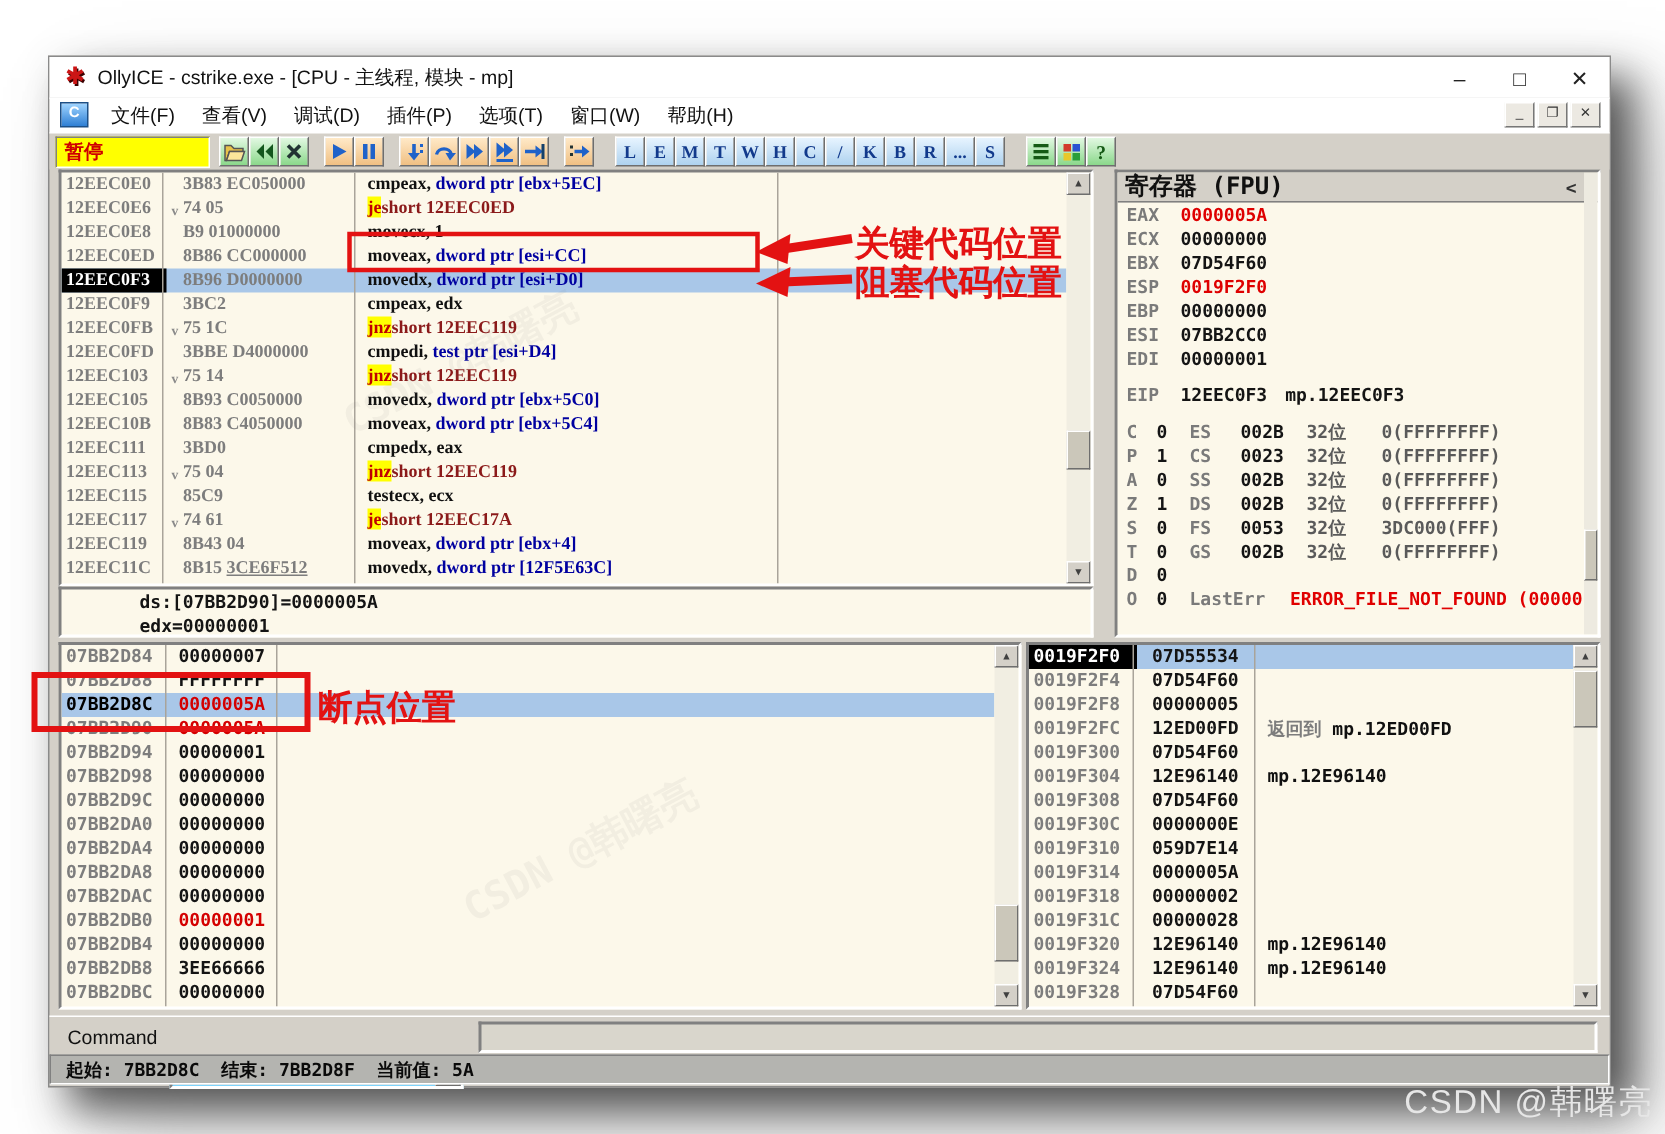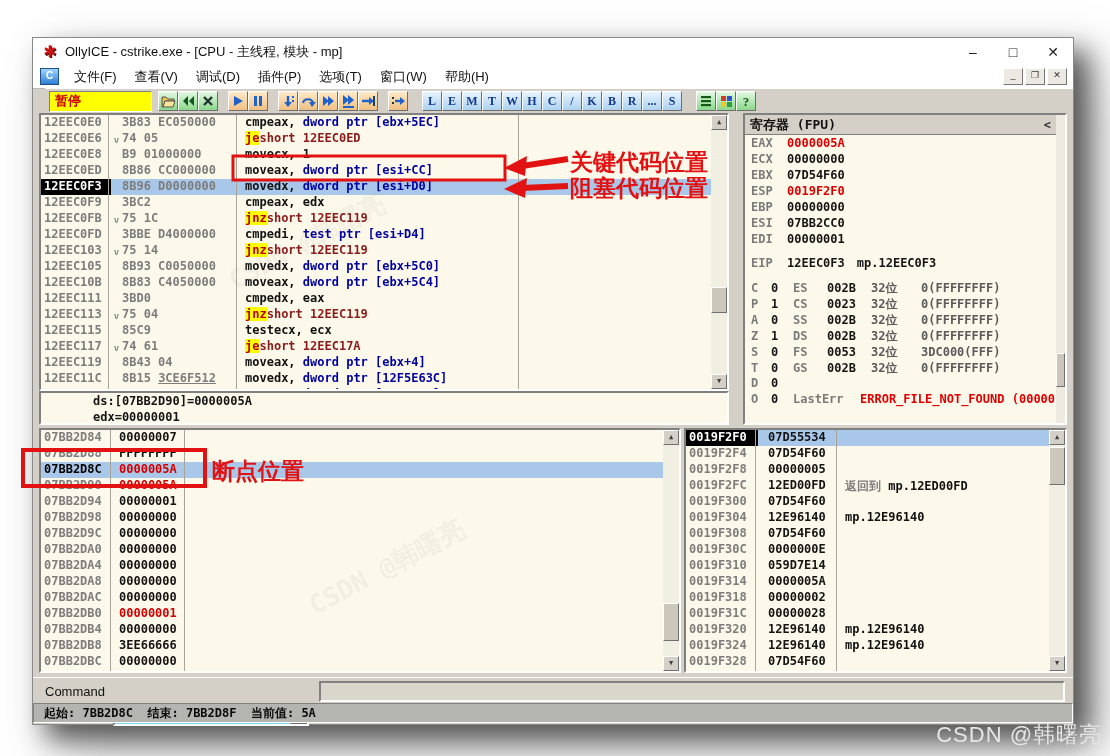--- a/index.html
+++ b/index.html
@@ -22,39 +22,39 @@
 
   .menubar{position:absolute;left:0;top:27px;right:0;height:23px;background:#fff;
            border-bottom:1px solid #b9b9b9;display:flex;align-items:center;}
   .mdi-icon{width:17px;height:15px;margin:0 6px 0 7px;background:linear-gradient(#9fd4ff,#2f7fd4);
             border:1px solid #1c4f86;color:#fff;font-weight:bold;font-size:10px;line-height:14px;text-align:center;}
   .menu-item{padding:0 9px;font-size:13px;color:#111;line-height:22px;}
   .mdi-controls{margin-left:auto;display:flex;gap:2px;margin-right:6px;}
   .mdi-btn{width:18px;height:15px;background:#ece9e2;border:1px solid #999;
            border-color:#fff #777 #777 #fff;font-size:9px;line-height:13px;text-align:center;color:#333;}
 
-  .toolbar{position:absolute;left:12px;top:50px;right:0;height:24px;background:#D4D0C8;
+  .toolbar{position:absolute;left:0;top:50px;right:0;height:24px;background:#D4D0C8;
            border-top:1px solid #fff;display:flex;align-items:center;}
   .pause-box{width:96px;height:19px;margin-left:4px;background:#FFFF00;
              border:1px solid;border-color:#808080 #fff #fff #808080;
              color:#CF0000;font-weight:bold;font-size:13px;line-height:18px;padding-left:5px;}
   .tb-btn{width:20px;height:20px;border:1px solid;border-color:#fff #6e6e6e #6e6e6e #fff;
           box-sizing:border-box;display:flex;align-items:center;justify-content:center;padding:0;}
   .tb-green{background:linear-gradient(#e2f8e2,#8bd88b);}
   .tb-tan{background:linear-gradient(#ffe9c8,#f0c083);}
   .tb-blue{background:linear-gradient(#e7f4ff,#aed2ef);}
   .tb-letter{font-family:"Liberation Serif",serif;font-weight:bold;font-size:12px;color:#123a8c;}
 
   
   .pane{position:absolute;background:#FCF8EA;border:2px solid;border-color:#808080 #fff #fff #808080;
         box-sizing:border-box;overflow:hidden;}
   .colsep{position:absolute;top:0;bottom:0;width:1px;background:#a9a49a;}
   .rowwrap{position:absolute;left:0;top:0;right:16px;bottom:0;overflow:hidden;}
 
-  .drow{height:16px;display:flex;white-space:pre;}
+  .drow{height:16px;display:flex;white-space:pre;font-family:Liberation Serif, serif;}
   .drow.sel{background:#A9C7E8;}
   .d-addr{width:67px;padding-left:3px;color:#7d7d7d;flex:none;}
   .drow.sel .d-addr{background:#000;color:#fff;}
   .d-mark{width:11px;flex:none;color:#8a8a8a;font-size:9px;line-height:18px;text-align:center;}
   .d-bytes{width:117px;flex:none;color:#7d7d7d;}
   .d-mn{width:82px;flex:none;padding-left:6px;color:#101010;}
   .d-mn .hl{background:#FFFF00;color:#C00000;}
   .u{text-decoration:underline;}
   .ck{color:#101010;} .cn{color:#0000A0;} .cm{color:#8B1A1A;} .cg{color:#7d7d7d;}
 
@@ -67,21 +67,21 @@
 
   .srow{height:16px;display:flex;white-space:pre;}
   .srow.sel{background:#A9C7E8;}
   .s-addr{width:69px;padding-left:3px;color:#7d7d7d;flex:none;}
   .srow.sel .s-addr{background:#000;color:#fff;}
   .s-val{width:71px;margin-left:10px;flex:none;color:#141414;}
   .s-cmt{margin-left:6px;}
 
   .reg-header{position:absolute;left:0;top:0;right:0;height:19px;background:#D4D0C8;
               border-bottom:1px solid #808080;display:flex;align-items:center;}
-  .reg-title{font-size:13px;font-weight:bold;color:#111;padding-left:5px;}
+  .reg-title{font-size:16px;font-weight:bold;color:#111;padding-left:5px;}
   .reg-collapse{margin-left:auto;margin-right:14px;font-size:12px;color:#333;font-weight:bold;}
   .rline{height:16px;white-space:pre;position:relative;} 
   .r-name{display:inline-block;width:36px;padding-left:6px;color:#7a7a7a;}
   .r-val{color:#141414;} .r-val.red{color:#DE0000;}
   .r-cmt{margin-left:12px;color:#141414;}
   .f-f{display:inline-block;width:20px;padding-left:6px;color:#7a7a7a;}
   .f-v{display:inline-block;width:22px;color:#141414;}
   .f-s{display:inline-block;width:34px;color:#7a7a7a;}
   .f-sv{display:inline-block;width:44px;color:#141414;}
   .f-m{display:inline-block;width:50px;color:#5a5a5a;}

